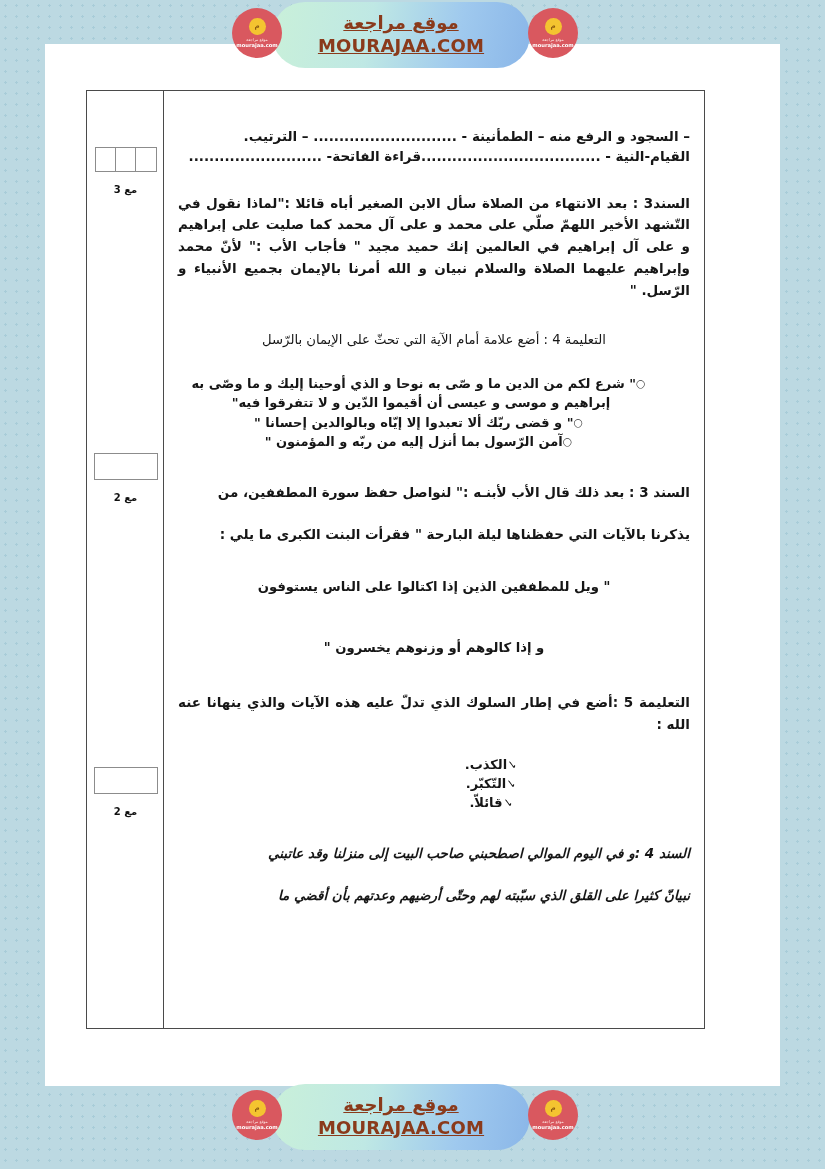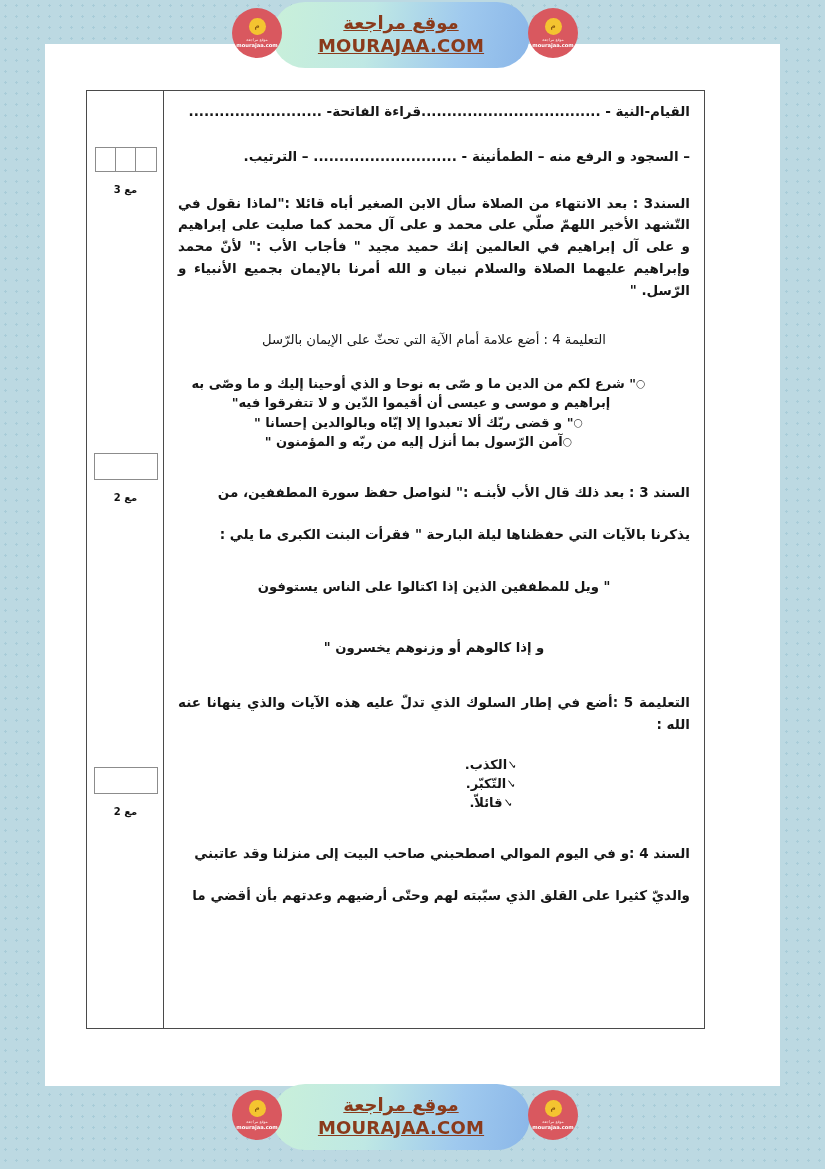--- a/index.html
+++ b/index.html
@@ -292,22 +292,22 @@
   </div>
 </div>
 
 <div class="page-sheet">
 
   <div class="exam-table">
 
     <div class="col-content">
 
       <div class="blk" style="padding-top:10px;">
+        <div class="ln dotted-row" style="margin-top:25px;">– السجود و الرفع منه – الطمأنينة - ............................ – الترتيب.</div>
         <div class="ln dotted-row">القيام-النية - ...................................قراءة الفاتحة- ..........................</div>
-        <div class="ln dotted-row" style="margin-top:25px;">– السجود و الرفع منه – الطمأنينة - ............................ – الترتيب.</div>
       </div>
 
       <div class="blk" style="padding-top:22px;">
         <div class="para">السند3 : بعد الانتهاء من الصلاة  سأل الابن الصغير أباه  قائلا :"لماذا نقول في التّشهد الأخير  اللهمّ صلّي على محمد و على آل محمد كما صليت على إبراهيم و على آل إبراهيم في العالمين إنك حميد مجيد " فأجاب الأب :" لأنّ محمد وإبراهيم عليهما الصلاة والسلام نبيان و الله أمرنا بالإيمان بجميع الأنبياء و الرّسل. "</div>
       </div>
 
       <div class="blk" style="padding-top:24px;">
         <div class="instr">التعليمة 4 :  أضع علامة أمام الآية التي تحثّ على الإيمان  بالرّسل</div>
       </div>
 
@@ -346,23 +346,23 @@
           </li>
           <li>
             <span class="cmark">✓</span><span>التّكبّر.</span>
           </li>
           <li>
             <span class="cmark">✓</span><span>قائلاّ.</span>
           </li>
         </ul>
       </div>
 
-      <div class="blk" style="padding-top:26px;">
+      <div class="blk" style="padding-top:26px;font-style:italic;">
         <div class="ln">السند  4 :و في اليوم الموالي اصطحبني صاحب البيت إلى منزلنا وقد عاتبني</div>
-        <div class="ln" style="margin-top:22px;">والديّ كثيرا على القلق الذي سبّبته لهم وحتّى أرضيهم وعدتهم بأن أقضي ما</div>
+        <div class="ln" style="margin-top:22px;">نبيانّ كثيرا على القلق الذي سبّبته لهم وحتّى أرضيهم وعدتهم بأن أقضي ما</div>
       </div>
 
     </div>
 
     <div class="col-marks">
 
       <div class="mark-cell" style="top:56px;">
         <div class="mark-box-split">
           <span></span>
           <span></span>

